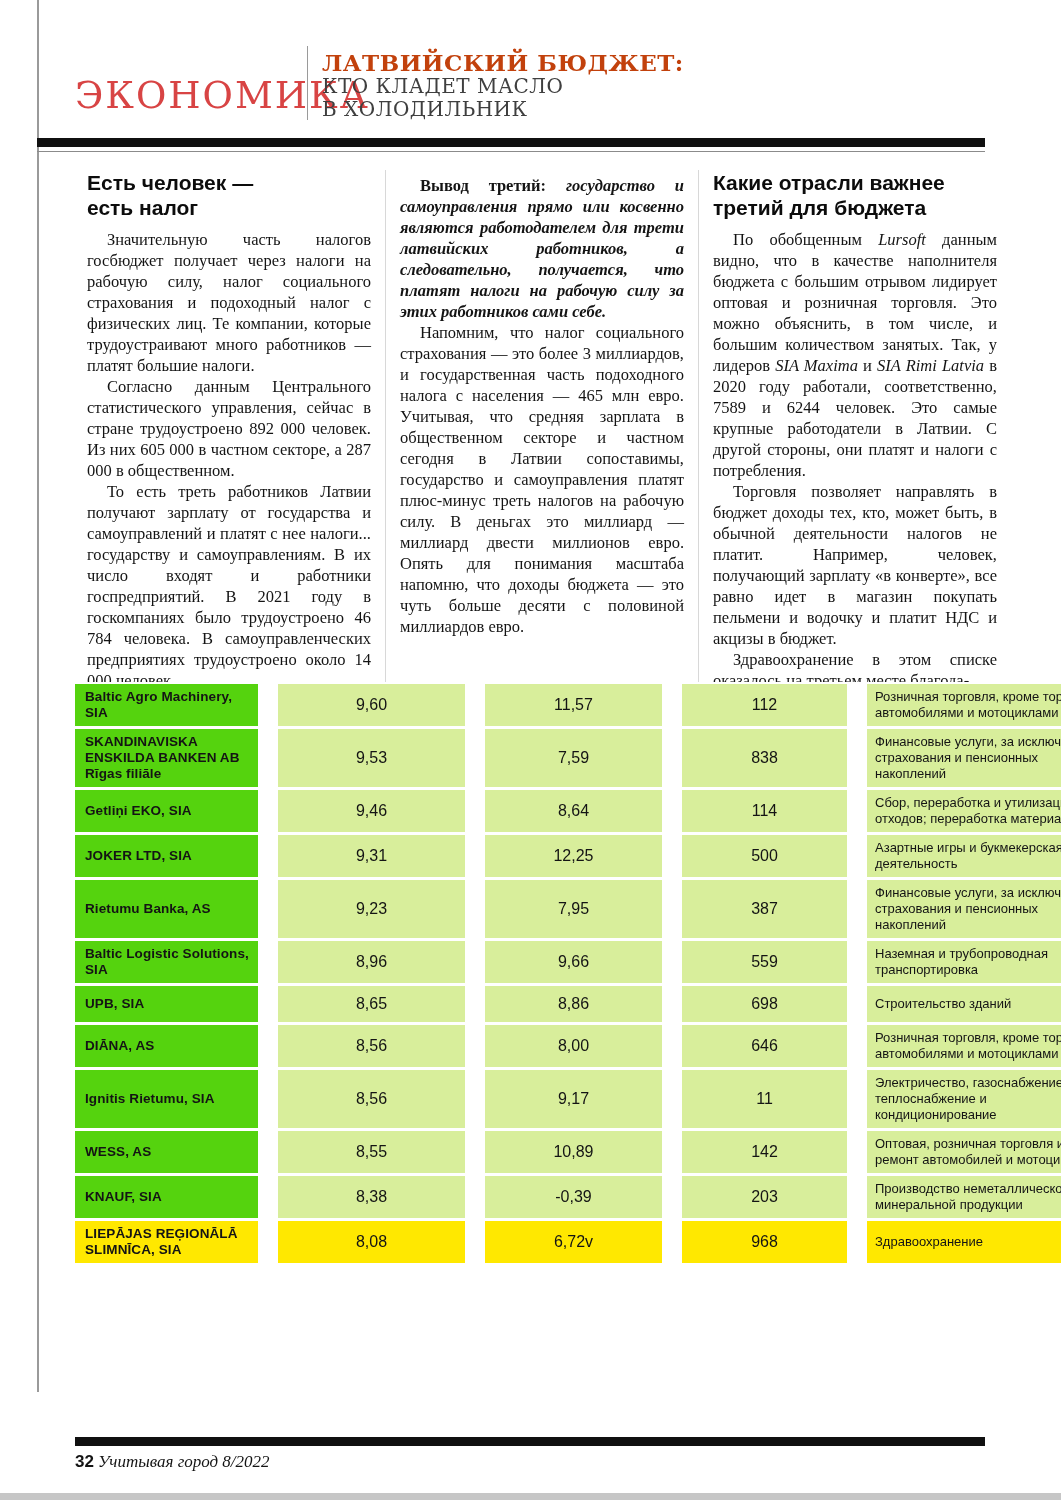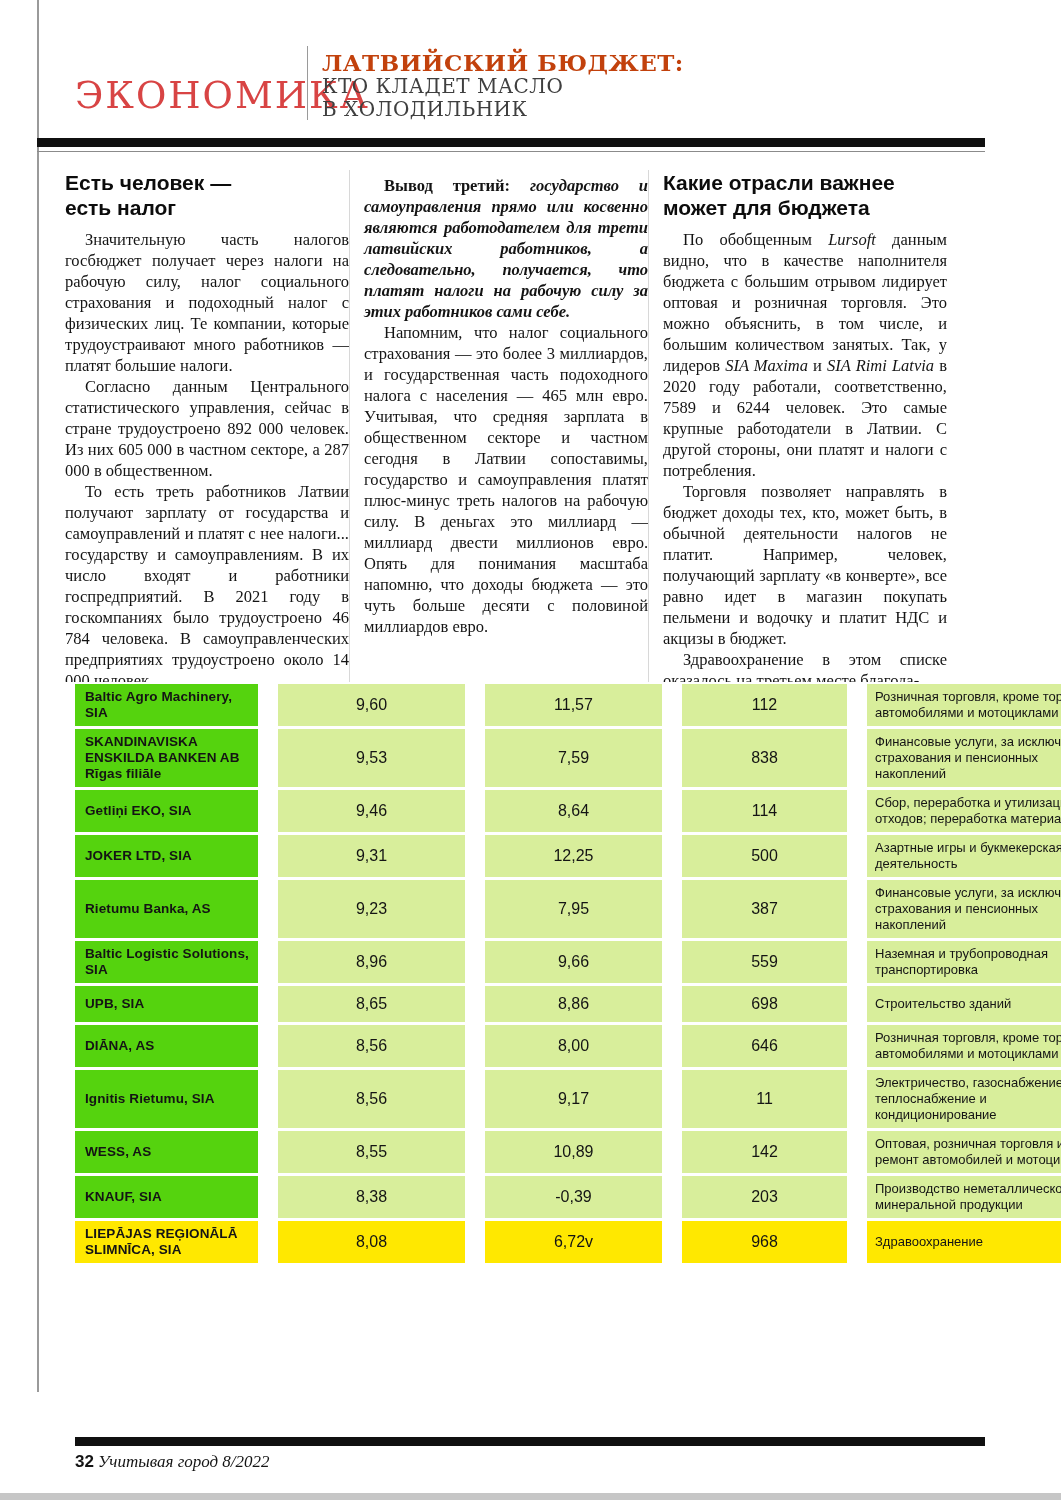--- a/index.html
+++ b/index.html
@@ -16,23 +16,23 @@
   .kicker-divider{position:absolute;left:307px;top:46px;width:1px;height:74px;background:#9a9a9a;}
   .kicker{position:absolute;left:322px;top:50px;}
   .kicker-title{font-family:"DejaVu Serif",serif;font-weight:700;font-size:23px;line-height:25px;
                 color:#c2410c;letter-spacing:0.5px;}
   .kicker-sub{font-family:"DejaVu Serif",serif;font-size:20px;line-height:23px;color:#3f3f3f;
               letter-spacing:0.5px;}
   .rule-thick{position:absolute;left:37px;top:138px;width:948px;height:9px;background:#101010;}
   .rule-thin{position:absolute;left:37px;top:151px;width:948px;height:1px;background:#8b8b8b;}
 
   
-  .cols{position:absolute;left:65px;top:170px;width:910px;height:512px;display:flex;overflow:hidden;}
+  .cols{position:absolute;left:87px;top:170px;width:910px;height:512px;display:flex;overflow:hidden;}
   .col{flex:0 0 284px;}
-  .col + .col{border-left:1px solid #d8d8d8;padding-left:14px;}
+  .col + .col{border-left:1px solid #d8d8d8;margin-left:14px;padding-left:14px;}
   .col-h{font-family:"Liberation Sans",sans-serif;font-weight:700;font-size:21px;line-height:25px;
          margin:0 0 9px 0;color:#0c0c0c;}
   .col p{margin:0;font-size:16.5px;line-height:21px;text-align:justify;text-indent:20px;}
   .lead{font-weight:700;}
   .lead .lead-rest{font-style:italic;}
   .ital{font-style:italic;}
   .col2pad{padding-top:5px;}
 
   
   .biz-table{position:absolute;left:75px;top:684px;width:1042px;display:grid;
@@ -82,21 +82,21 @@
     </div>
 
     <div class="col col2pad">
       <p class="lead"><span>Вывод третий:</span><span class="lead-rest"> государство и самоуправления прямо или косвенно являются работодателем для трети латвийских работников, а следовательно, получается, что платят налоги на рабочую силу за этих работников сами себе.</span></p>
       <p>Напомним, что налог социального страхования — это более 3 миллиардов, и государственная часть подоходного налога с населения — 465 млн евро. Учитывая, что средняя зарплата в общественном секторе и частном сегодня в Латвии сопоставимы, государство и самоуправления платят плюс-минус треть налогов на рабочую силу. В деньгах это миллиард — миллиард двести миллионов евро. Опять для понимания масштаба напомню, что доходы бюджета — это чуть больше десяти с половиной миллиардов евро.</p>
     </div>
 
     <div class="col">
       <div class="col-h">
         <div>Какие отрасли важнее</div>
-        <div>может для бюджета</div>
+        <div>третий для бюджета</div>
       </div>
       <p><span>По обобщенным </span><span class="ital">Lursoft</span><span> данным видно, что в качестве наполнителя бюджета с большим отрывом лидирует оптовая и розничная торговля. Это можно объяснить, в том числе, и большим количеством занятых. Так, у лидеров </span><span class="ital">SIA Maxima</span><span> и </span><span class="ital">SIA Rimi Latvia</span><span> в 2020 году работали, соответственно, 7589 и 6244 человек. Это самые крупные работодатели в Латвии. С другой стороны, они платят и налоги с потребления.</span></p>
       <p>Торговля позволяет направлять в бюджет доходы тех, кто, может быть, в обычной деятельности налогов не платит. Например, человек, получающий зарплату «в конверте», все равно идет в магазин покупать пельмени и водочку и платит НДС и акцизы в бюджет.</p>
       <p>Здравоохранение в этом списке оказалось на третьем месте благода-</p>
     </div>
 
   </div>
 
   <div class="biz-table">
 

